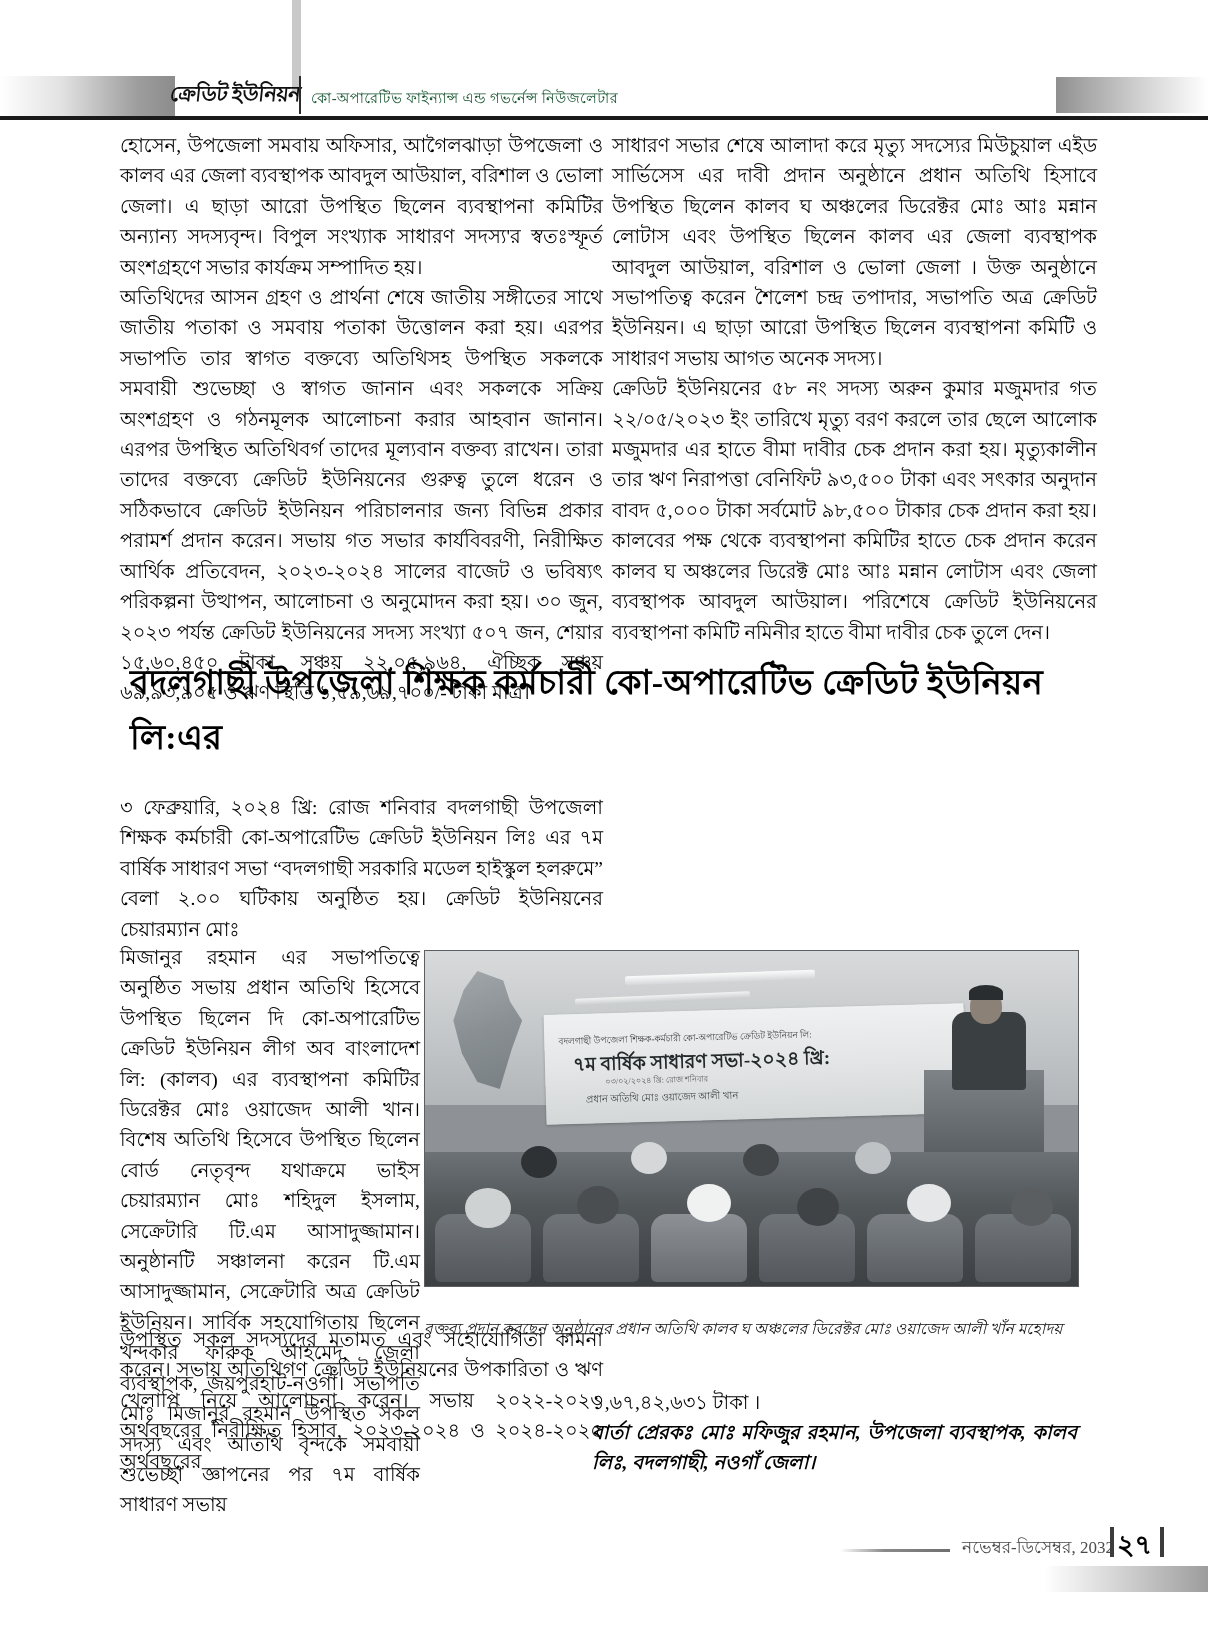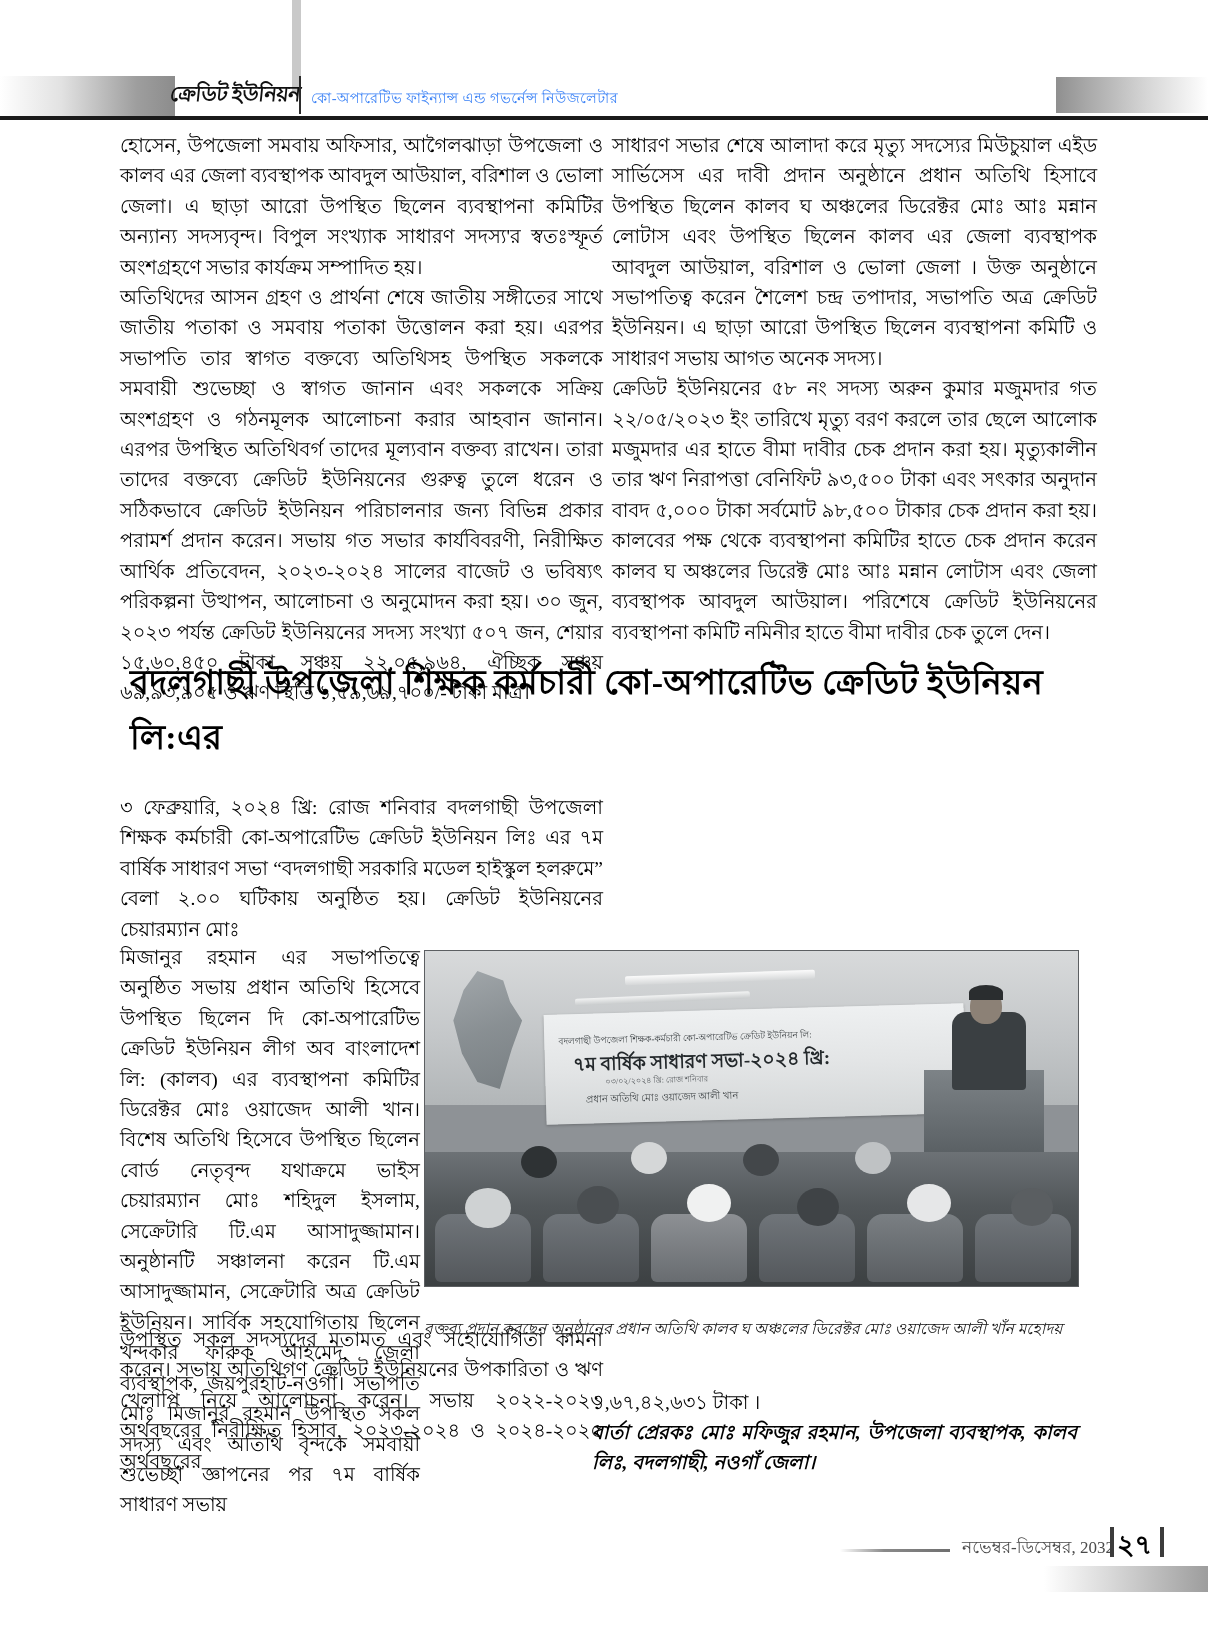--- a/index.html
+++ b/index.html
@@ -68,21 +68,21 @@
     position: absolute;
     left: 299px; top: 0px;
     width: 2px; height: 38px;
     background: #2b2b2b;
   }
   .mast-sub {
     position: absolute;
     left: 311px; top: 11px;
     font-family: "Liberation Serif", serif;
     font-size: 14.5px;
-    color: #3b82f6;
+    color: #14532d;
     letter-spacing: 0.4px;
     white-space: nowrap;
   }
   .mast-grad-right {
     position: absolute;
     right: 0; top: 1px;
     width: 152px; height: 36px;
     background: linear-gradient(to right, #8f8f8f 0%, #a8a8a8 20%, #d6d6d6 60%, #ffffff 100%);
   }
   .mast-rule {

